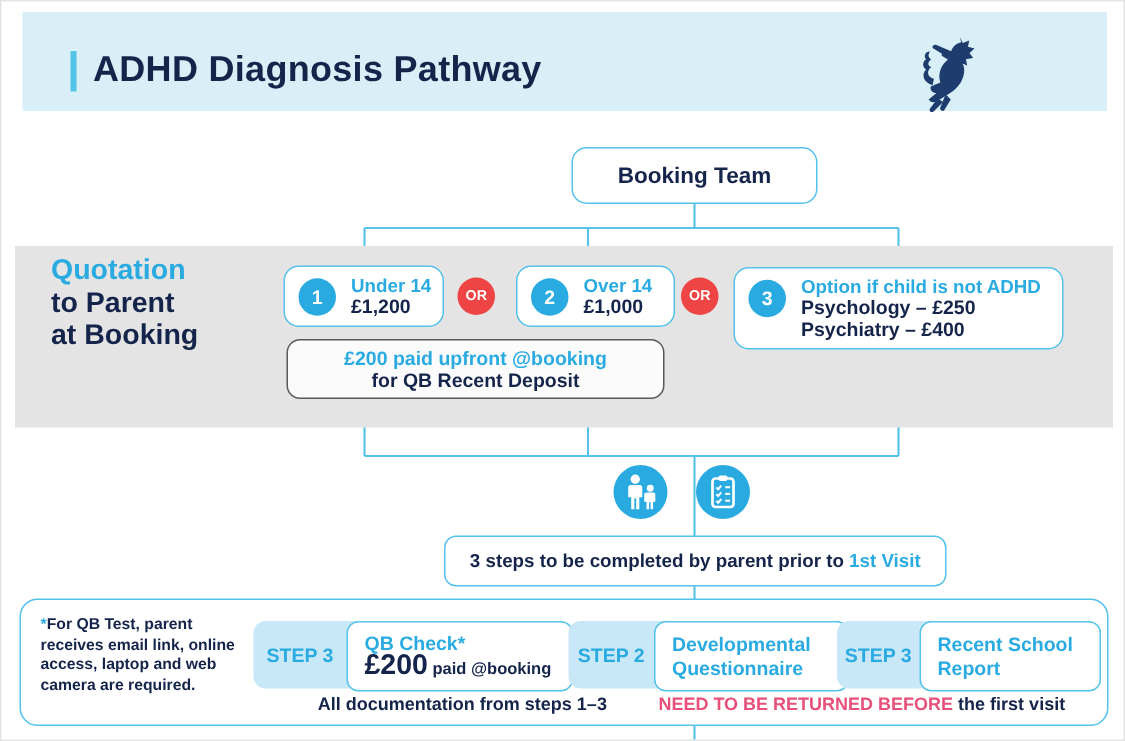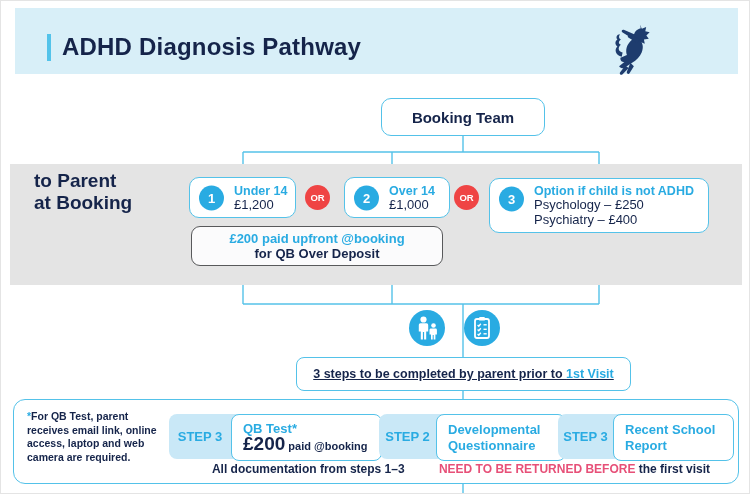--- a/index.html
+++ b/index.html
@@ -33,34 +33,34 @@
     display:flex;align-items:center;justify-content:center;}
   .or-badge{width:25px;height:25px;border-radius:50%;background:#ef4444;color:#fff;font-size:9.5px;font-weight:bold;
     display:flex;align-items:center;justify-content:center;z-index:2;text-align:right;}
   #option-1{left:188px;top:176px;width:107px;height:41px;}
   #option-2{left:343px;top:176px;width:106px;height:41px;}
   #option-3{left:488px;top:177px;width:220px;height:55px;}
   .opt-badge{position:absolute;left:9px;top:50%;transform:translateY(-50%);}
   #option-3 .opt-badge{top:20px;}
   .opt-text{position:absolute;left:44px;top:50%;transform:translateY(-50%);line-height:14.5px;white-space:nowrap;}
   .opt-title{color:#29abe2;font-size:12.5px;font-weight:bold;}
-  .opt-price{color:#15244a;font-size:13px;font-weight:normal;}
+  .opt-price{color:#15244a;font-size:13px;font-weight:bold;}
   #or-1{left:304px;top:184px;}
   #or-2{left:453px;top:184px;}
   #deposit-box{left:190px;top:225px;width:252px;height:40px;background:#fbfbfc;border:1.5px solid #58595b;border-radius:9px;
     display:flex;flex-direction:column;align-items:center;justify-content:center;line-height:15.5px;z-index:2;}
   #deposit-line1{color:#29abe2;font-size:13px;font-weight:bold;text-align:center;}
   #deposit-line2{color:#15244a;font-size:13px;font-weight:bold;}
   
   .icon-circle{width:36px;height:36px;border-radius:50%;background:#29abe2;z-index:2;display:flex;align-items:center;justify-content:center;}
   #icon-parent{left:408px;top:309px;}
   #icon-checklist{left:463px;top:309px;}
   
   #steps-banner{left:295px;top:356px;width:335px;height:34px;border-radius:8px;display:flex;align-items:center;justify-content:center;
-    font-size:12.5px;font-weight:bold;color:#15244a;white-space:nowrap;text-decoration:underline;}
+    font-size:12.5px;font-weight:bold;color:#15244a;white-space:nowrap;}
   #steps-banner .cyan{color:#29abe2;}
   
   #bottom-box{left:12px;top:398px;width:726px;height:85px;border-radius:12px;z-index:1;}
   #footnote{left:26px;top:409px;width:140px;font-size:10.5px;font-weight:bold;line-height:13.5px;color:#15244a;z-index:2;}
   #footnote .cyan{color:#29abe2;}
   .step-pill{position:absolute;background:#c9e8f7;border-radius:8px;height:45px;top:413px;z-index:2;}
   .step-label{position:absolute;left:0;top:0;height:100%;display:flex;align-items:center;justify-content:center;
     color:#29abe2;font-size:13px;font-weight:bold;}
   .step-card{position:absolute;top:0;height:100%;background:#fff;border:1.4px solid #54c2e9;border-radius:8px;
     display:flex;flex-direction:column;justify-content:center;padding-left:11px;line-height:15.5px;}
@@ -120,20 +120,21 @@
       </svg>
     </div>
   </div>
 
   <div id="booking-team" class="abs node">
     <span>Booking Team</span>
   </div>
 
   <div id="quote-band" class="abs"></div>
   <div id="quote-label" class="abs">
+    <div class="cyan">Quotation</div>
     <div>to Parent</div>
     <div>at Booking</div>
   </div>
 
   <div id="option-1" class="abs node">
     <div class="num-badge opt-badge">1</div>
     <div class="opt-text">
       <div class="opt-title">Under 14</div>
       <div class="opt-price">£1,200</div>
     </div>
@@ -153,21 +154,21 @@
     <div class="num-badge opt-badge">3</div>
     <div class="opt-text">
       <div class="opt-title">Option if child is not ADHD</div>
       <div class="opt-price">Psychology – £250</div>
       <div class="opt-price">Psychiatry – £400</div>
     </div>
   </div>
 
   <div id="deposit-box" class="abs">
     <div id="deposit-line1">£200 paid upfront @booking</div>
-    <div id="deposit-line2">for QB Over Deposit</div>
+    <div id="deposit-line2">for QB Recent Deposit</div>
   </div>
 
   <div id="icon-parent" class="abs icon-circle">
     <svg width="36" height="36" viewBox="0 0 36 36">
       <g fill="#ffffff">
         <circle cx="14.5" cy="9.5" r="3.1"></circle>
         <path d="M11.5 13.3 h6 c1.1 0 1.7 .8 1.7 1.9 v6.3 h-2 v8 h-2.1 v-7.4 h-1.2 v7.4 h-2.1 v-8 h-2 v-6.3 c0 -1.1 .6 -1.9 1.7 -1.9 z"></path>
         <circle cx="24.5" cy="15.5" r="2.3"></circle>
         <path d="M22.4 18.4 h4.2 c.9 0 1.3 .6 1.3 1.5 v4.6 h-1.5 v5 h-1.7 v-4.6 h-1 v4.6 h-1.7 v-5 h-1.5 v-4.6 c0 -.9 .4 -1.5 1.9 -1.5 z"></path>
       </g>
@@ -196,21 +197,21 @@
 
   <div id="bottom-box" class="abs node"></div>
 
   <div id="footnote" class="abs">
     <span class="cyan">*</span><span>For QB Test, parent receives email link, online access, laptop and web camera are required.</span>
   </div>
 
   <div id="step-1" class="step-pill">
     <div class="step-label">STEP 3</div>
     <div class="step-card">
-      <div class="step-title">QB Test*</div>
+      <div class="step-title">QB Check*</div>
       <div class="step-detail">
         <span class="step-amount">£200</span><span> paid @booking</span>
       </div>
     </div>
   </div>
 
   <div id="step-2" class="step-pill">
     <div class="step-label">STEP 2</div>
     <div class="step-card">
       <div class="step-title">Developmental Questionnaire</div>

